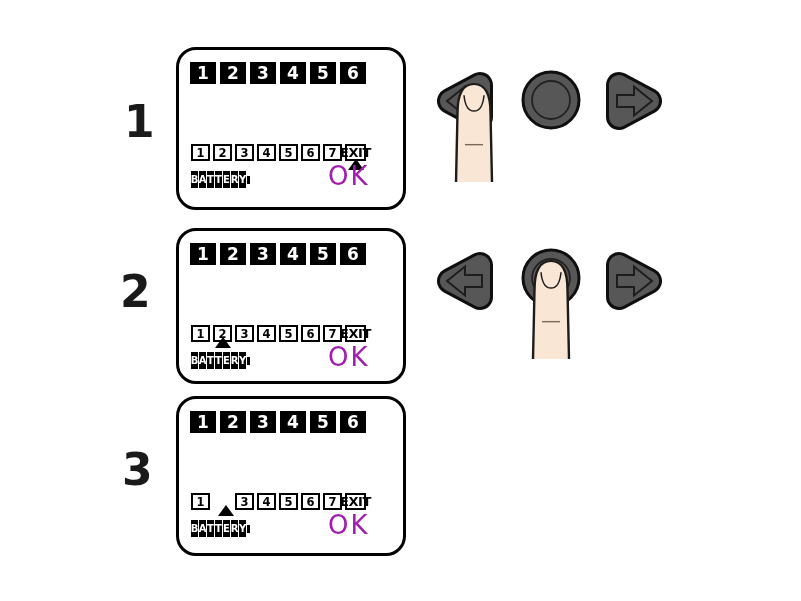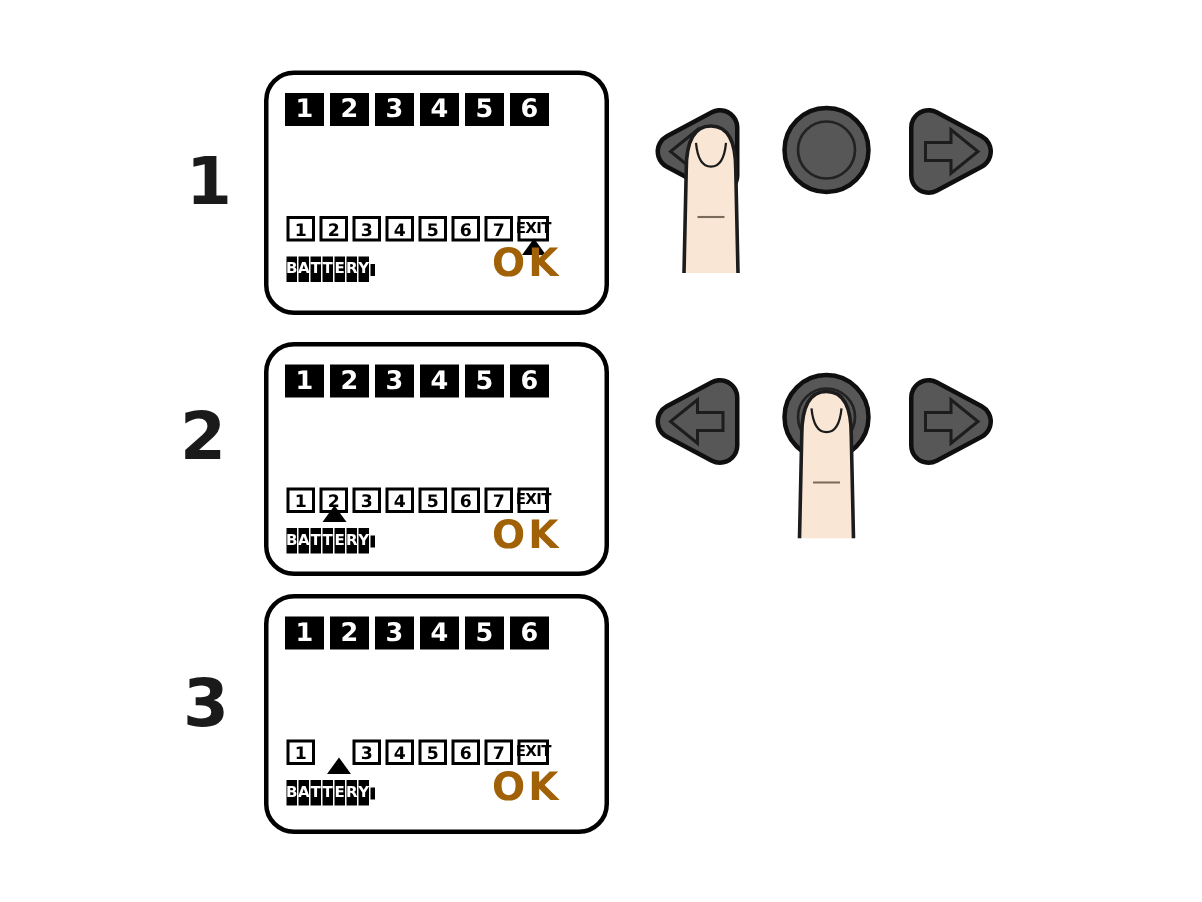--- a/index.html
+++ b/index.html
@@ -9,33 +9,33 @@
   .screen{position:absolute;width:224px;border:3px solid #000;border-radius:20px;background:#fff;}
   .s1{left:176px;top:47px;height:157px;}
   .s2{left:176px;top:228px;height:150px;}
   .s3{left:176px;top:396px;height:154px;}
   .row-top{position:absolute;left:11px;top:12px;display:flex;gap:4px;}
   .topcell{width:26px;height:22px;background:#000;color:#fff;font-weight:bold;font-size:17px;
            display:flex;align-items:center;justify-content:center;}
   .row-slots{position:absolute;left:12px;top:94px;display:flex;gap:3px;}
   .slot{width:19px;height:17px;border:2px solid #000;box-sizing:border-box;background:#fff;color:#000;
         font-weight:bold;font-size:11.5px;display:flex;align-items:center;justify-content:center;}
-  .slot.exit{width:21px;font-size:10px;letter-spacing:-0.4px;}
+  .slot.exit{width:21px;font-size:13px;letter-spacing:-0.4px;}
   .slot.gap{visibility:hidden;}
   .cursor{position:absolute;width:0;height:0;border-left:8px solid transparent;
           border-right:8px solid transparent;border-bottom:11px solid #000;}
   .s1 .cursor{left:169px;top:109px;}
   .s2 .cursor{left:36px;top:106px;}
   .s3 .cursor{left:39px;top:106px;}
   .battery{position:absolute;left:12px;top:121px;display:flex;align-items:center;}
   .bat-tiles{display:flex;gap:1px;}
   .bat-tile{width:7px;height:17px;background:#000;color:#fff;font-weight:bold;font-size:10px;
             display:flex;align-items:center;justify-content:center;}
   .bat-nub{width:3px;height:8px;background:#000;margin-left:1px;}
-  .ok{position:absolute;left:149px;top:111px;font-size:26px;font-weight:bold;letter-spacing:2px;color:#a16207;}
+  .ok{position:absolute;left:149px;top:111px;font-size:26px;font-weight:normal;letter-spacing:2px;color:#a21caf;}
   .btn,.finger{position:absolute;}
 </style>
 </head>
 <body>
 
 <div class="canvas">
 
   <div class="step-num" style="left:124px;top:100px">1</div>
   <div class="step-num" style="left:120px;top:270px">2</div>
   <div class="step-num" style="left:122px;top:448px">3</div>

